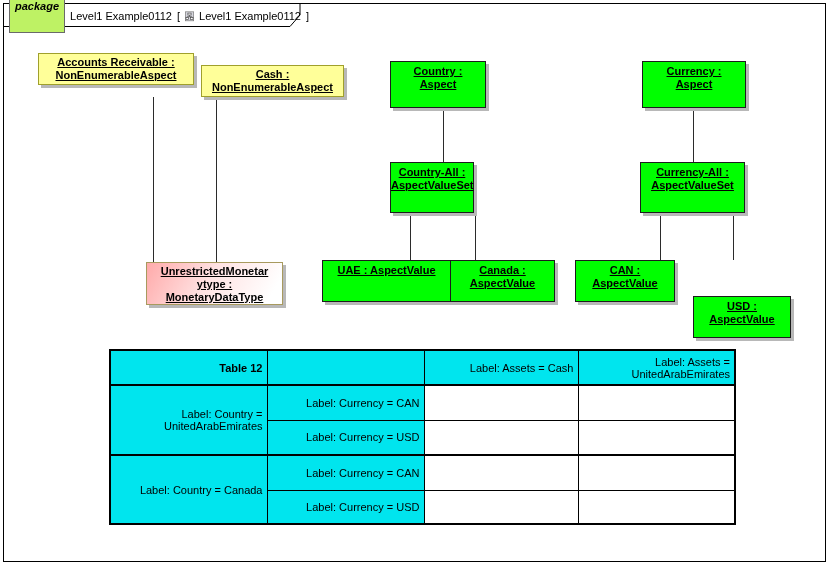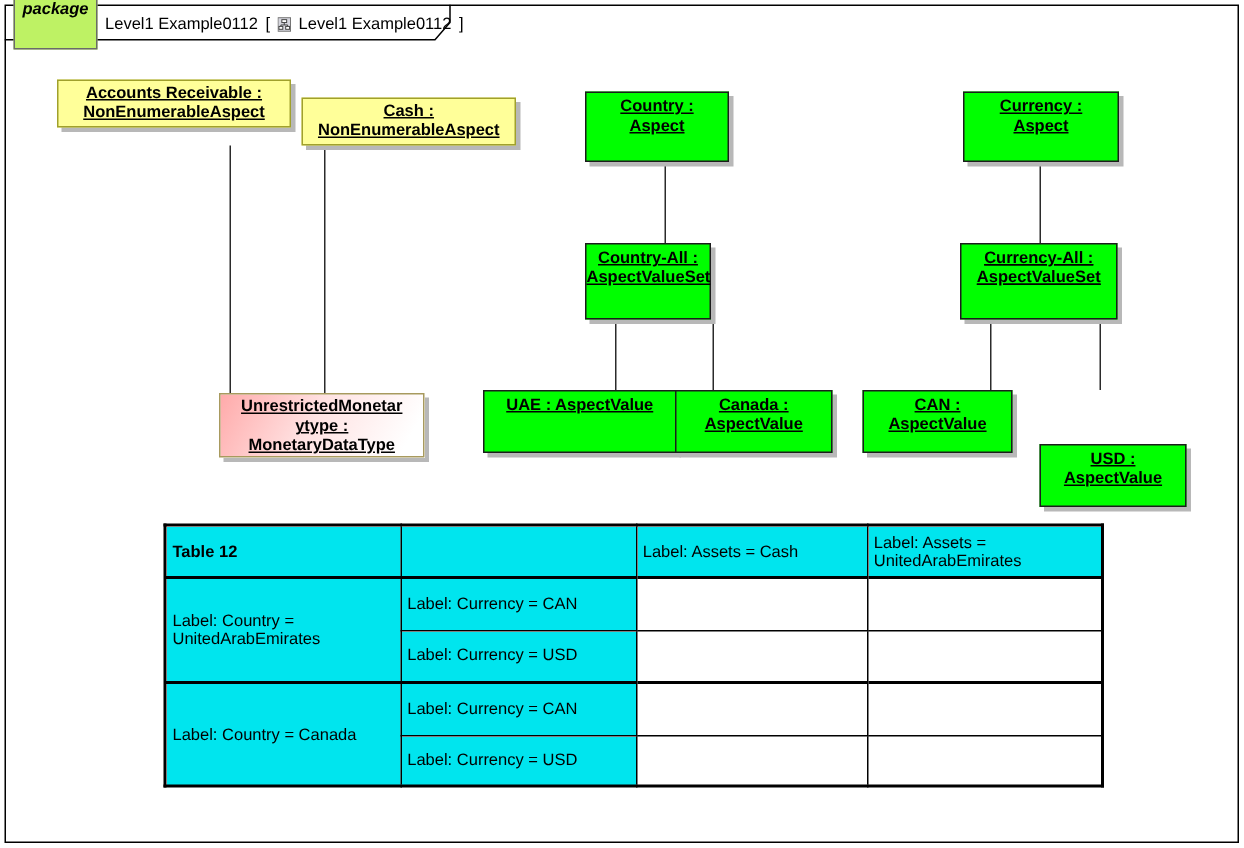--- a/index.html
+++ b/index.html
@@ -15,21 +15,21 @@
   
   .node{position:absolute;box-sizing:border-box;text-align:center;font-size:11px;line-height:13px;font-weight:bold;padding-top:3px;box-shadow:3px 3px 0 #b8b8b8;z-index:2;}
   .yellow{background:#ffff99;border:1px solid #a0a02c;}
   .green{background:#00ff00;border:1px solid #1c1c1c;}
   .pink{background:linear-gradient(120deg,#ffaaaa 0%,#ffe2e2 45%,#ffffff 90%);border:1px solid #a89a5e;margin-left:33px;}
   .ln{text-decoration:underline;}
   
   .edge{position:absolute;width:1px;background:#2b2b2b;z-index:1;}
   
   table.dtable{position:absolute;left:109px;top:349px;border-collapse:collapse;table-layout:fixed;font-size:11px;z-index:2;border:2px solid #000;}
-  table.dtable td{border:1px solid #000;text-align:left;vertical-align:middle;padding:1px 4px;overflow:hidden;}
+  table.dtable td{border:1px solid #000;text-align:right;vertical-align:middle;padding:1px 4px;overflow:hidden;}
   table.dtable .cyan{background:#00e5ee;}
   table.dtable .bold{font-weight:bold;}
   tr.hdr td{border-bottom:2px solid #000;}
   tr.grp td{border-top:2px solid #000;}
   tr.r35{height:35px;}
   tr.r34{height:34px;}
 </style>
 </head>
 <body>
 

